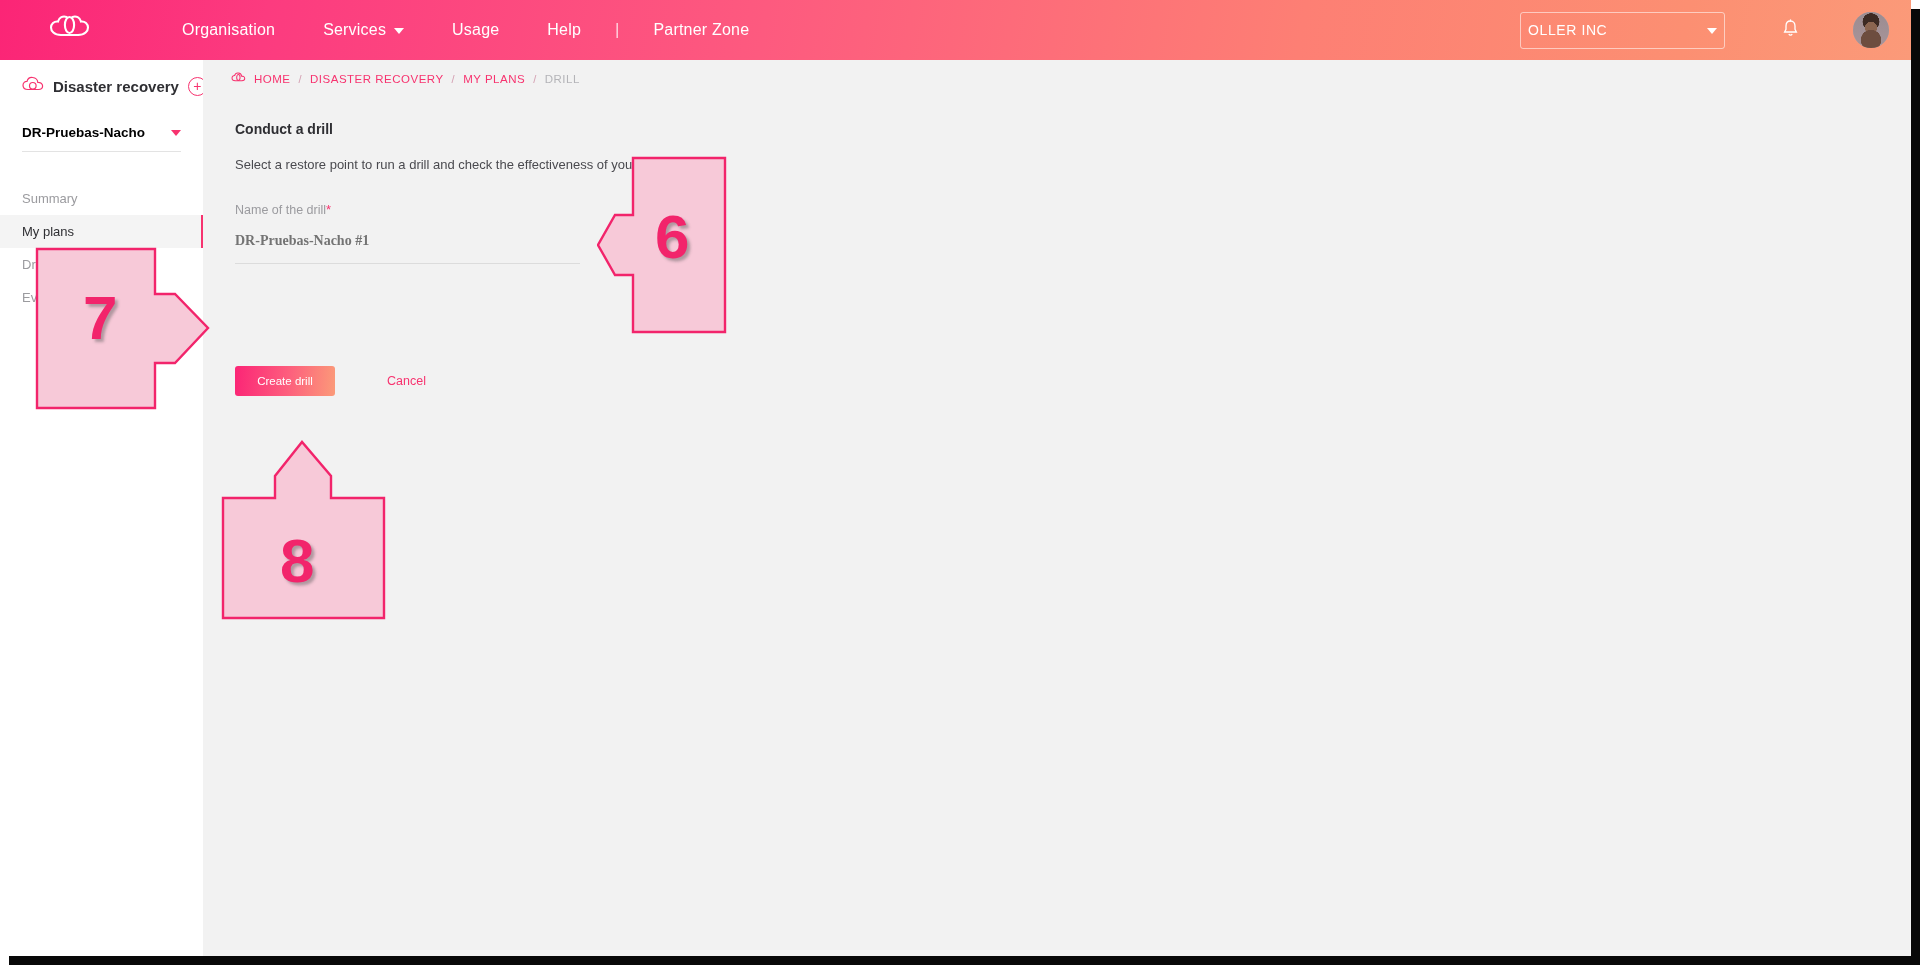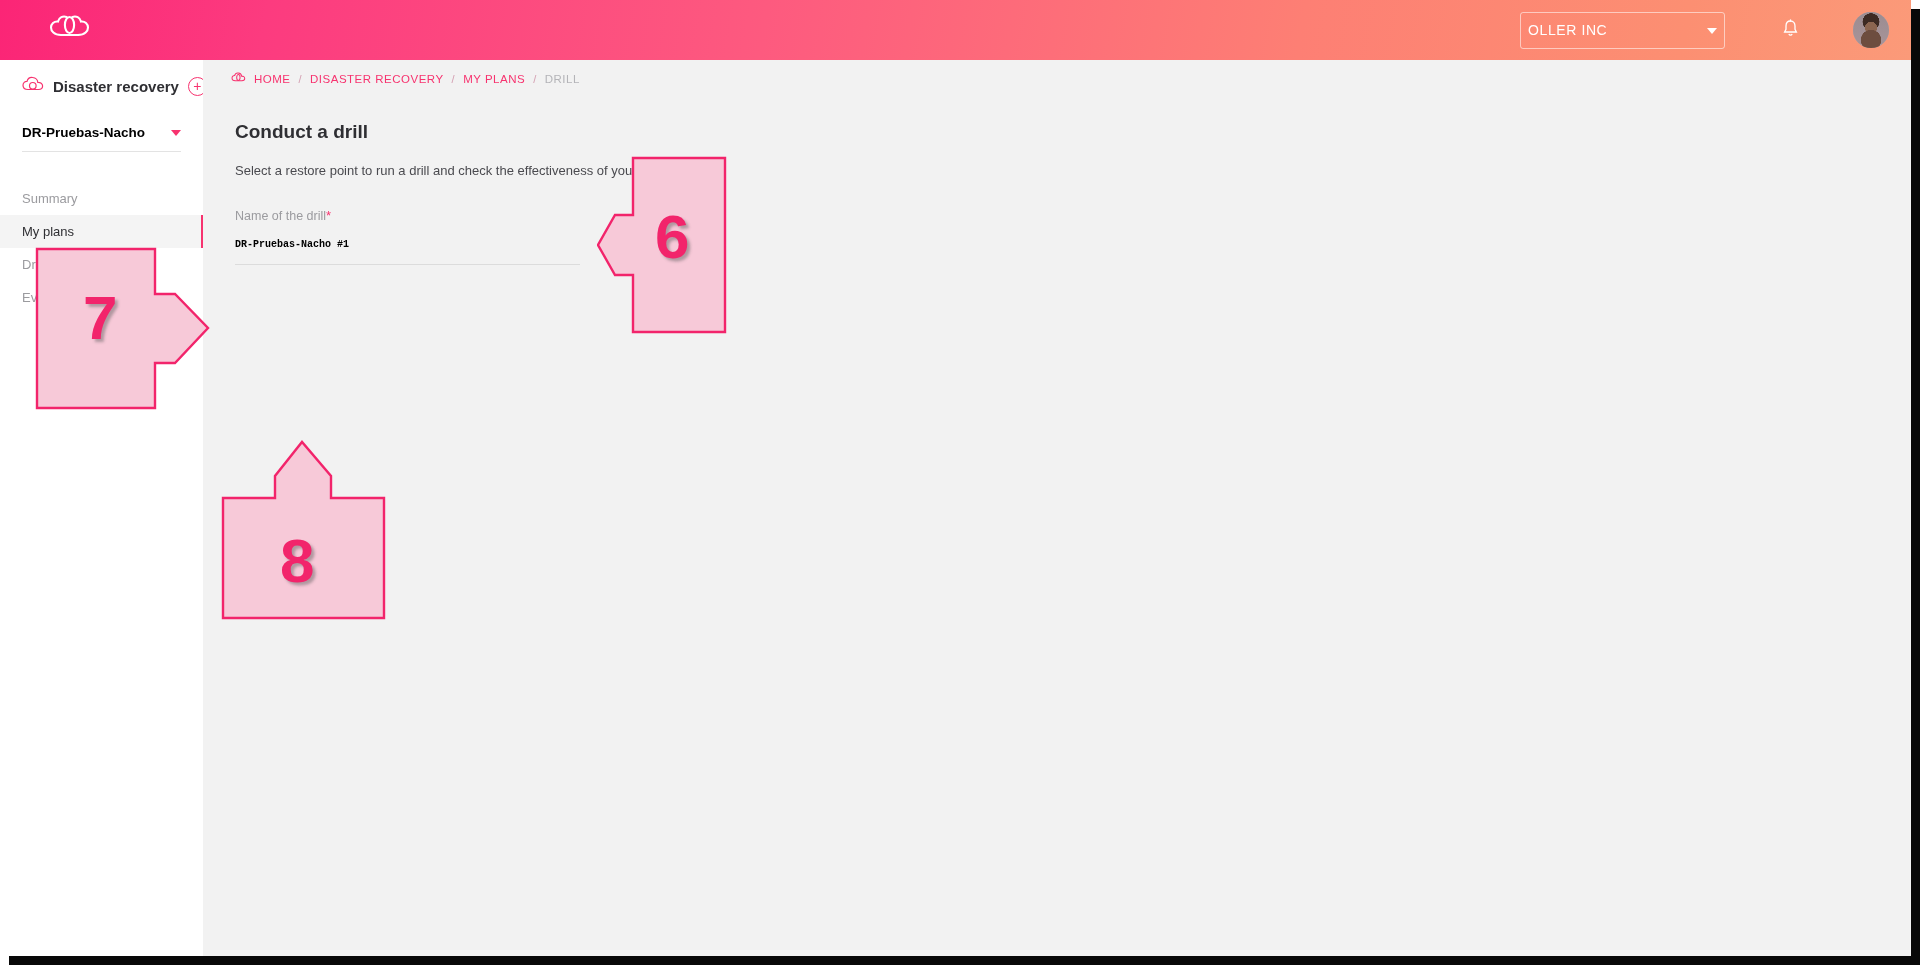--- a/index.html
+++ b/index.html
@@ -236,21 +236,21 @@
     text-decoration: none;
     cursor: pointer;
     white-space: nowrap;
   }
   .crumb.muted { color: #b4b4b8; cursor: default; }
   .crumb-sep { color: #d4a0b2; font-size: 11px; }
 
   .content { padding: 36px 0 0 32px; }
 
   .sec-title {
-    font-size: 19px;
+    font-size: 14px;
     font-weight: bold;
     color: #2f2f33;
     margin-bottom: 20px;
   }
   .sec-sub {
     font-size: 13px;
     color: #4a4a4f;
     margin-bottom: 30px;
   }
 
@@ -263,28 +263,28 @@
   .req { color: #f7336f; font-size: 13px; }
 
   .field-value-row {
     display: flex;
     align-items: center;
     justify-content: space-between;
     border-bottom: 1px solid #dcdcdc;
     padding-bottom: 14px;
   }
   .field-value {
-    font-size: 10px;
+    font-size: 14px;
     font-weight: bold;
-    color: #000000;
+    color: #737373;
     background: transparent;
     border: none;
     outline: none;
     width: 100%;
-    font-family: Liberation Mono, monospace;
+    font-family: Liberation Serif, serif;
   }
 
   .field-gap { height: 43px; }
 
   .btn-row {
     display: flex;
     align-items: center;
     gap: 0;
     margin-top: 47px;
   }
@@ -334,20 +334,39 @@
         <span>
           <svg width="42" height="26" viewBox="0 0 42 26">
             <path d="M12 20 C5 20 2 16 2 12.5 C2 9 5 6 9 6.5 C10 2.5 14 0.5 17.5 2" fill="none" stroke="#ffffff" stroke-width="2.1" stroke-linecap="round"></path>
             <path d="M29 20 C36 20 39 16 39 12.5 C39 9 36 6 32 6.5 C31 2.5 27 0.5 23.5 2" fill="none" stroke="#ffffff" stroke-width="2.1" stroke-linecap="round"></path>
             <path d="M12 20 L29 20" fill="none" stroke="#ffffff" stroke-width="2.1" stroke-linecap="round"></path>
             <ellipse cx="20.5" cy="10" rx="4.6" ry="8" fill="none" stroke="#ffffff" stroke-width="2.1"></ellipse>
           </svg>
         </span>
       </div>
 
+      <div class="nav-items">
+        <div class="nav-item">
+          <span>Organisation</span>
+        </div>
+        <div class="nav-item">
+          <span>Services</span>
+          <span class="caret-down-white"></span>
+        </div>
+        <div class="nav-item">
+          <span>Usage</span>
+        </div>
+        <div class="nav-item">
+          <span>Help</span>
+        </div>
+        <span class="nav-sep">|</span>
+        <div class="nav-item">
+          <span>Partner Zone</span>
+        </div>
+      </div>
 
       <div class="topbar-right">
         <div class="org-select">
           <span>OLLER INC</span>
           <span class="caret-down-white"></span>
         </div>
         <div class="bell-btn">
           <span>
             <svg width="17" height="19" viewBox="0 0 17 19">
               <path d="M8.5 2 C5.6 2 4 4 4 7 v3.3 L2.6 13 h11.8 L13 10.3 V7 C13 4 11.4 2 8.5 2 z" fill="none" stroke="#ffffff" stroke-width="1.3"></path>
@@ -423,20 +442,24 @@
             <span>Name of the drill</span><span class="req">*</span>
           </div>
           <div class="field-value-row">
             <input class="field-value" type="text" value="DR-Pruebas-Nacho #1" style="">
           </div>
         </div>
 
         <div class="field-gap"></div>
 
 
+        <div class="btn-row">
+          <button class="create-btn">Create drill</button>
+          <button class="cancel-btn">Cancel</button>
+        </div>
       </div>
     </div>
   </div>
 
   <div class="callout" style="left:597px; top:155px; width:130px; height:180px;">
     <svg width="130" height="180" viewBox="0 0 130 180">
       <path d="M36 3 H128 V177 H36 V120 H18 L1 90 L18 60 H36 Z" fill="#f7c9d8" stroke="#f2246b" stroke-width="2.4"></path>
     </svg>
     <span class="num" style="left:58px; top:46px;">6</span>
   </div>

